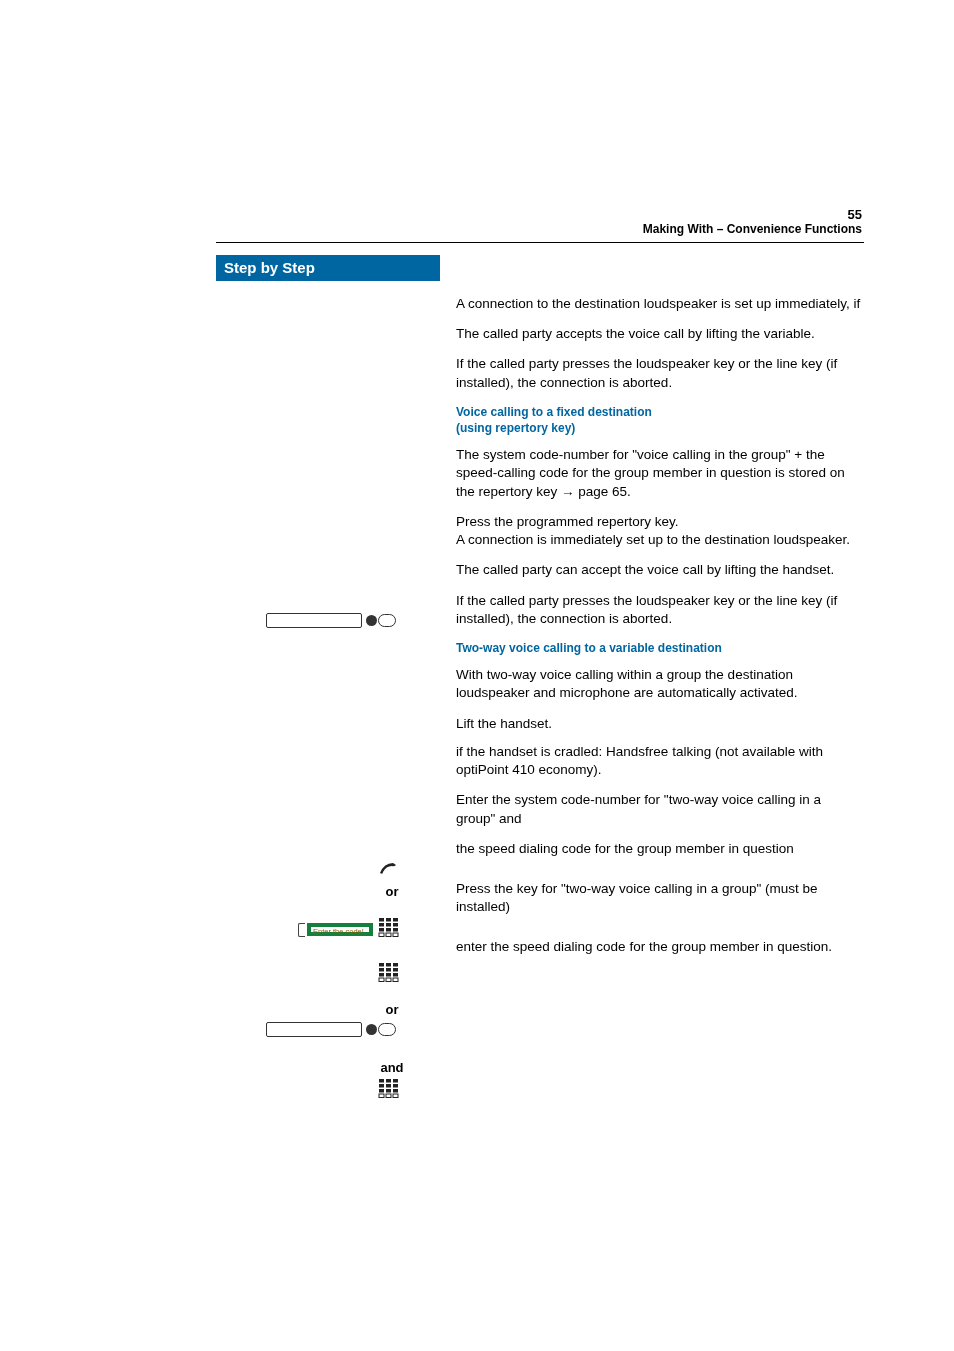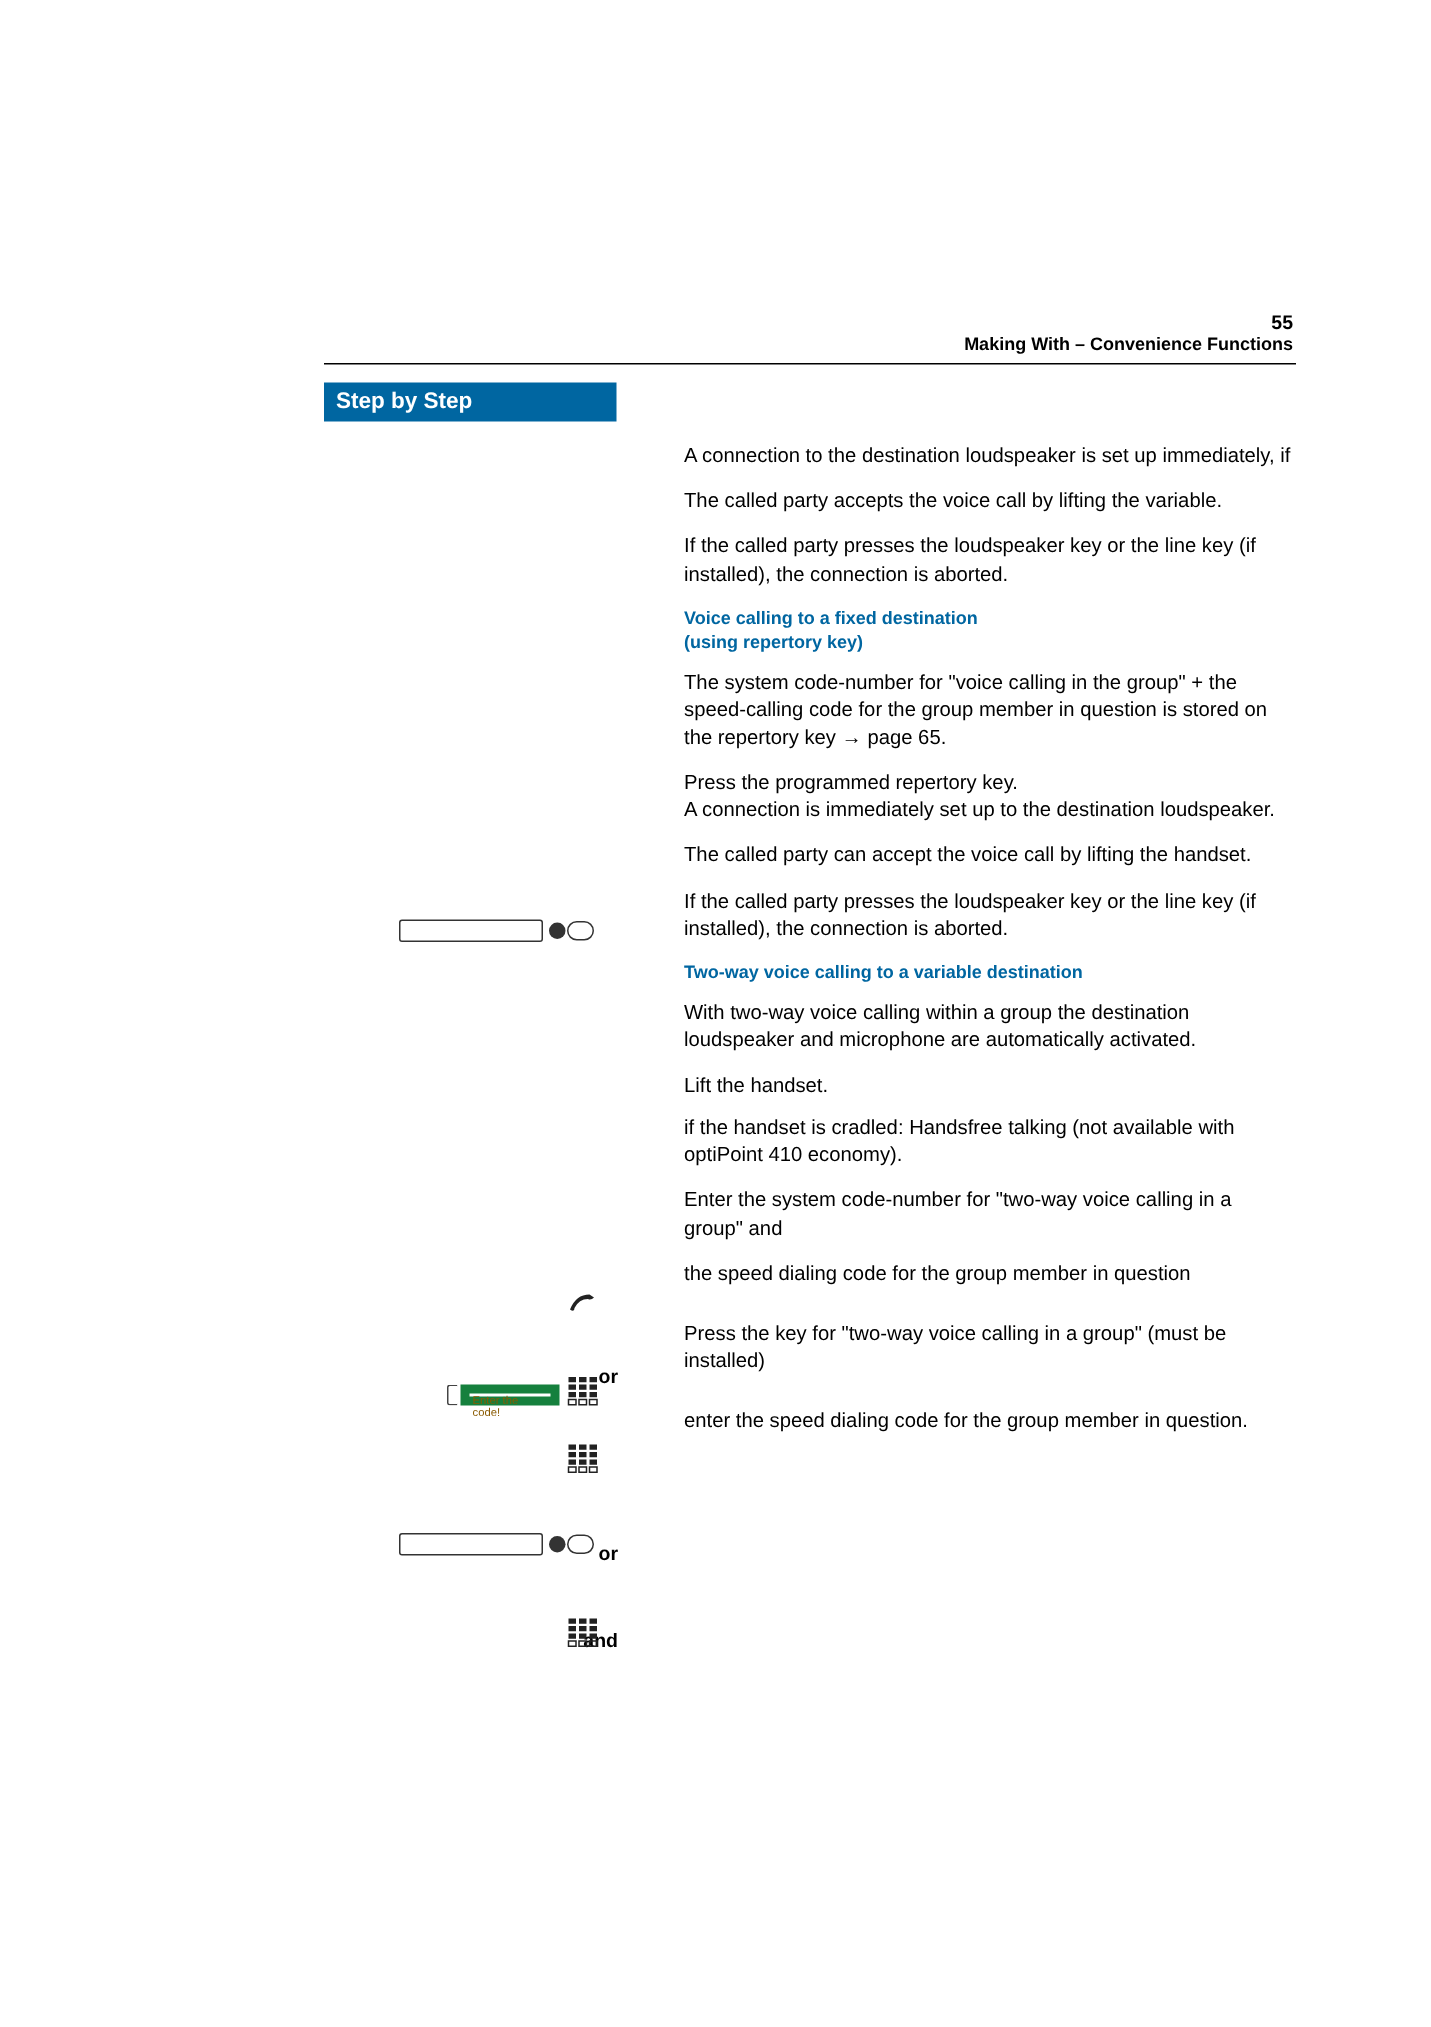--- a/index.html
+++ b/index.html
@@ -26,21 +26,21 @@
     position: absolute;
     top: 242px;
     left: 216px;
     right: 90px;
     border-top: 1px solid #000;
   }
   .sidebar-header {
     position: absolute;
     top: 255px;
     left: 216px;
-    width: 195px;
+    width: 224px;
     height: 26px;
     background: #0066a1;
     color: #fff;
     font-weight: bold;
     font-size: 15px;
     padding: 4px 8px;
   }
   .content {
     position: absolute;
     top: 295px;
@@ -84,40 +84,39 @@
     width: 18px;
     height: 13px;
     border: 1.5px solid #333;
     border-radius: 7px;
     margin-left: 1px;
   }
   .or-label, .and-label {
     position: absolute;
     font-weight: bold;
     font-size: 13px;
-    text-align: right;
+    text-align: center;
     width: 40px;
-    margin-top: 26px;
   }
   .handset-icon {
     position: absolute;
     left: 378px;
   }
   .keypad-icon {
     position: absolute;
     left: 378px;
     width: 22px;
     height: 22px;
   }
   .code-box {
     position: absolute;
     left: 307px;
     width: 66px;
     height: 13px;
-    border: 6px solid #15803d;
+    border: 4px solid #15803d;
     font-size: 7.5px;
     color: #8a5a00;
     padding: 1px 2px;
     line-height: 1;
   }
   .keypad-edge {
     position: absolute;
     left: 298px;
     width: 7px;
     height: 14px;

